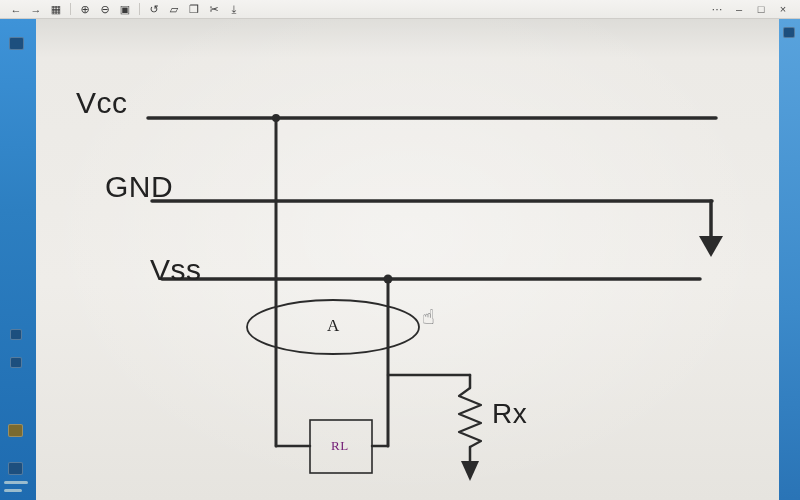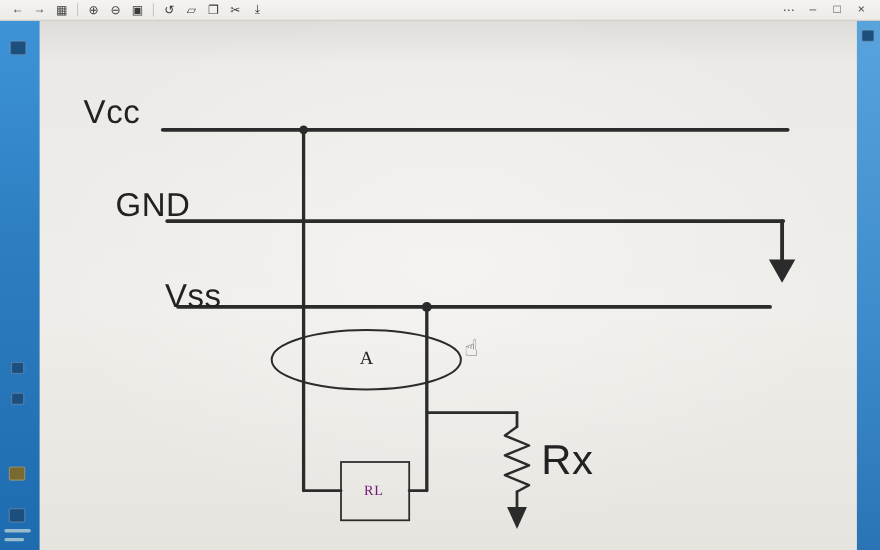--- a/index.html
+++ b/index.html
@@ -158,17 +158,17 @@
       <line x1="470" y1="447" x2="470" y2="463" stroke-width="2.5"></line>
       <polygon points="461,461 479,461 470,481" fill="#2b2b2b" stroke="none"></polygon>
     </g>
   </svg>
 
   <div class="lbl lbl-rail" style="left:76px; top:86px;">Vcc</div>
   <div class="lbl lbl-rail" style="left:66px; top:170px;margin-left:39px;">GND</div>
   <div class="lbl lbl-rail" style="left:102px; top:253px;margin-left:48px;">Vss</div>
   <div class="lbl lbl-serif" style="left:327px; top:316px; font-size:17px;">A</div>
   <div class="lbl lbl-serif" style="left:331px; top:438px; font-size:13px; color:#701a75;">RL</div>
-  <div class="lbl lbl-rail" style="left:492px; top:398px; font-size:38px;text-align:center;">Rx</div>
+  <div class="lbl lbl-rail" style="left:492px; top:398px; font-size:28px;text-align:center;">Rx</div>
 
   <div class="cursor-hand" style="left:422px; top:305px;">☝</div>
 
 </div>
 
 </body></html>

